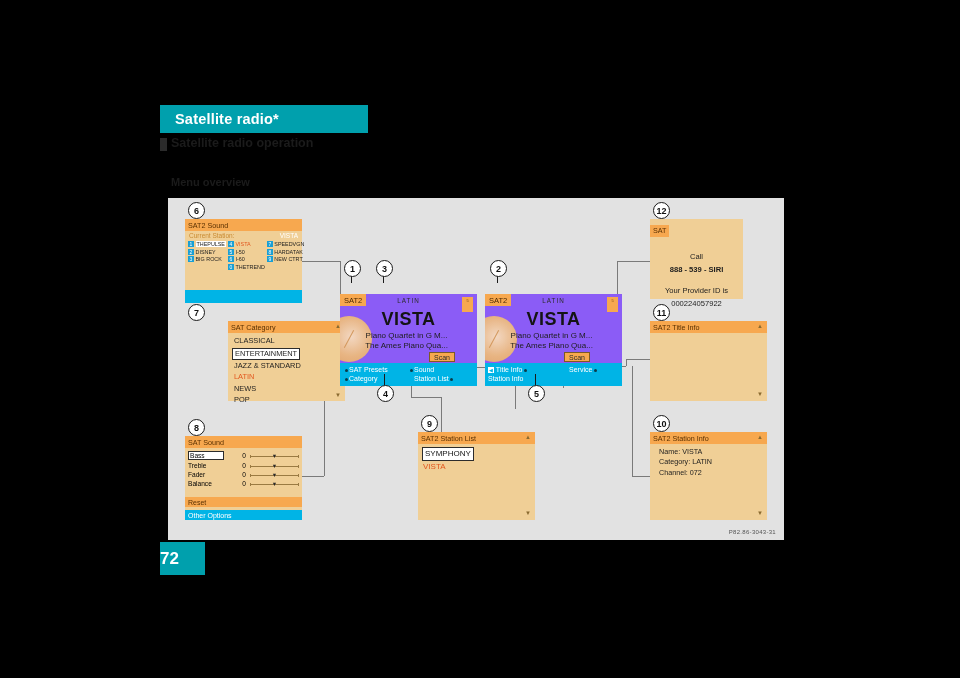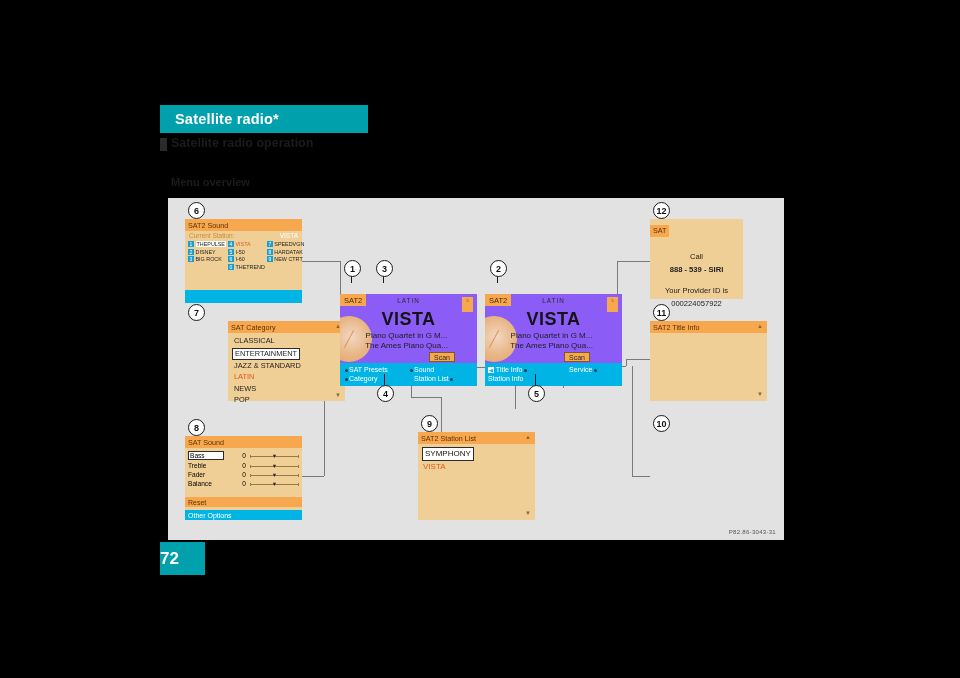--- a/index.html
+++ b/index.html
@@ -363,20 +363,32 @@
         <span>SAT2 Station List</span>
         <span class="arrow-up">▲</span>
       </div>
       <div class="scr-body" style="padding-top:3px;">
         <div><span class="sym">SYMPHONY</span></div>
         <div class="vis">VISTA</div>
       </div>
       <span class="arrow-dn" style="bottom:4px;">▼</span>
     </div>
 
+    <div class="screen" id="p10">
+      <div class="scr-title">
+        <span>SAT2 Station Info</span>
+        <span class="arrow-up">▲</span>
+      </div>
+      <div class="scr-body" style="padding-top:3px;">
+        <div>Name: VISTA</div>
+        <div>Category: LATIN</div>
+        <div>Channel: 072</div>
+      </div>
+      <span class="arrow-dn" style="bottom:4px;">▼</span>
+    </div>
 
     <div class="screen" id="p11">
       <div class="scr-title">
         <span>SAT2 Title Info</span>
         <span class="arrow-up">▲</span>
       </div>
       <span class="arrow-dn" style="bottom:4px;">▼</span>
     </div>
 
     <div class="screen" id="p12">

